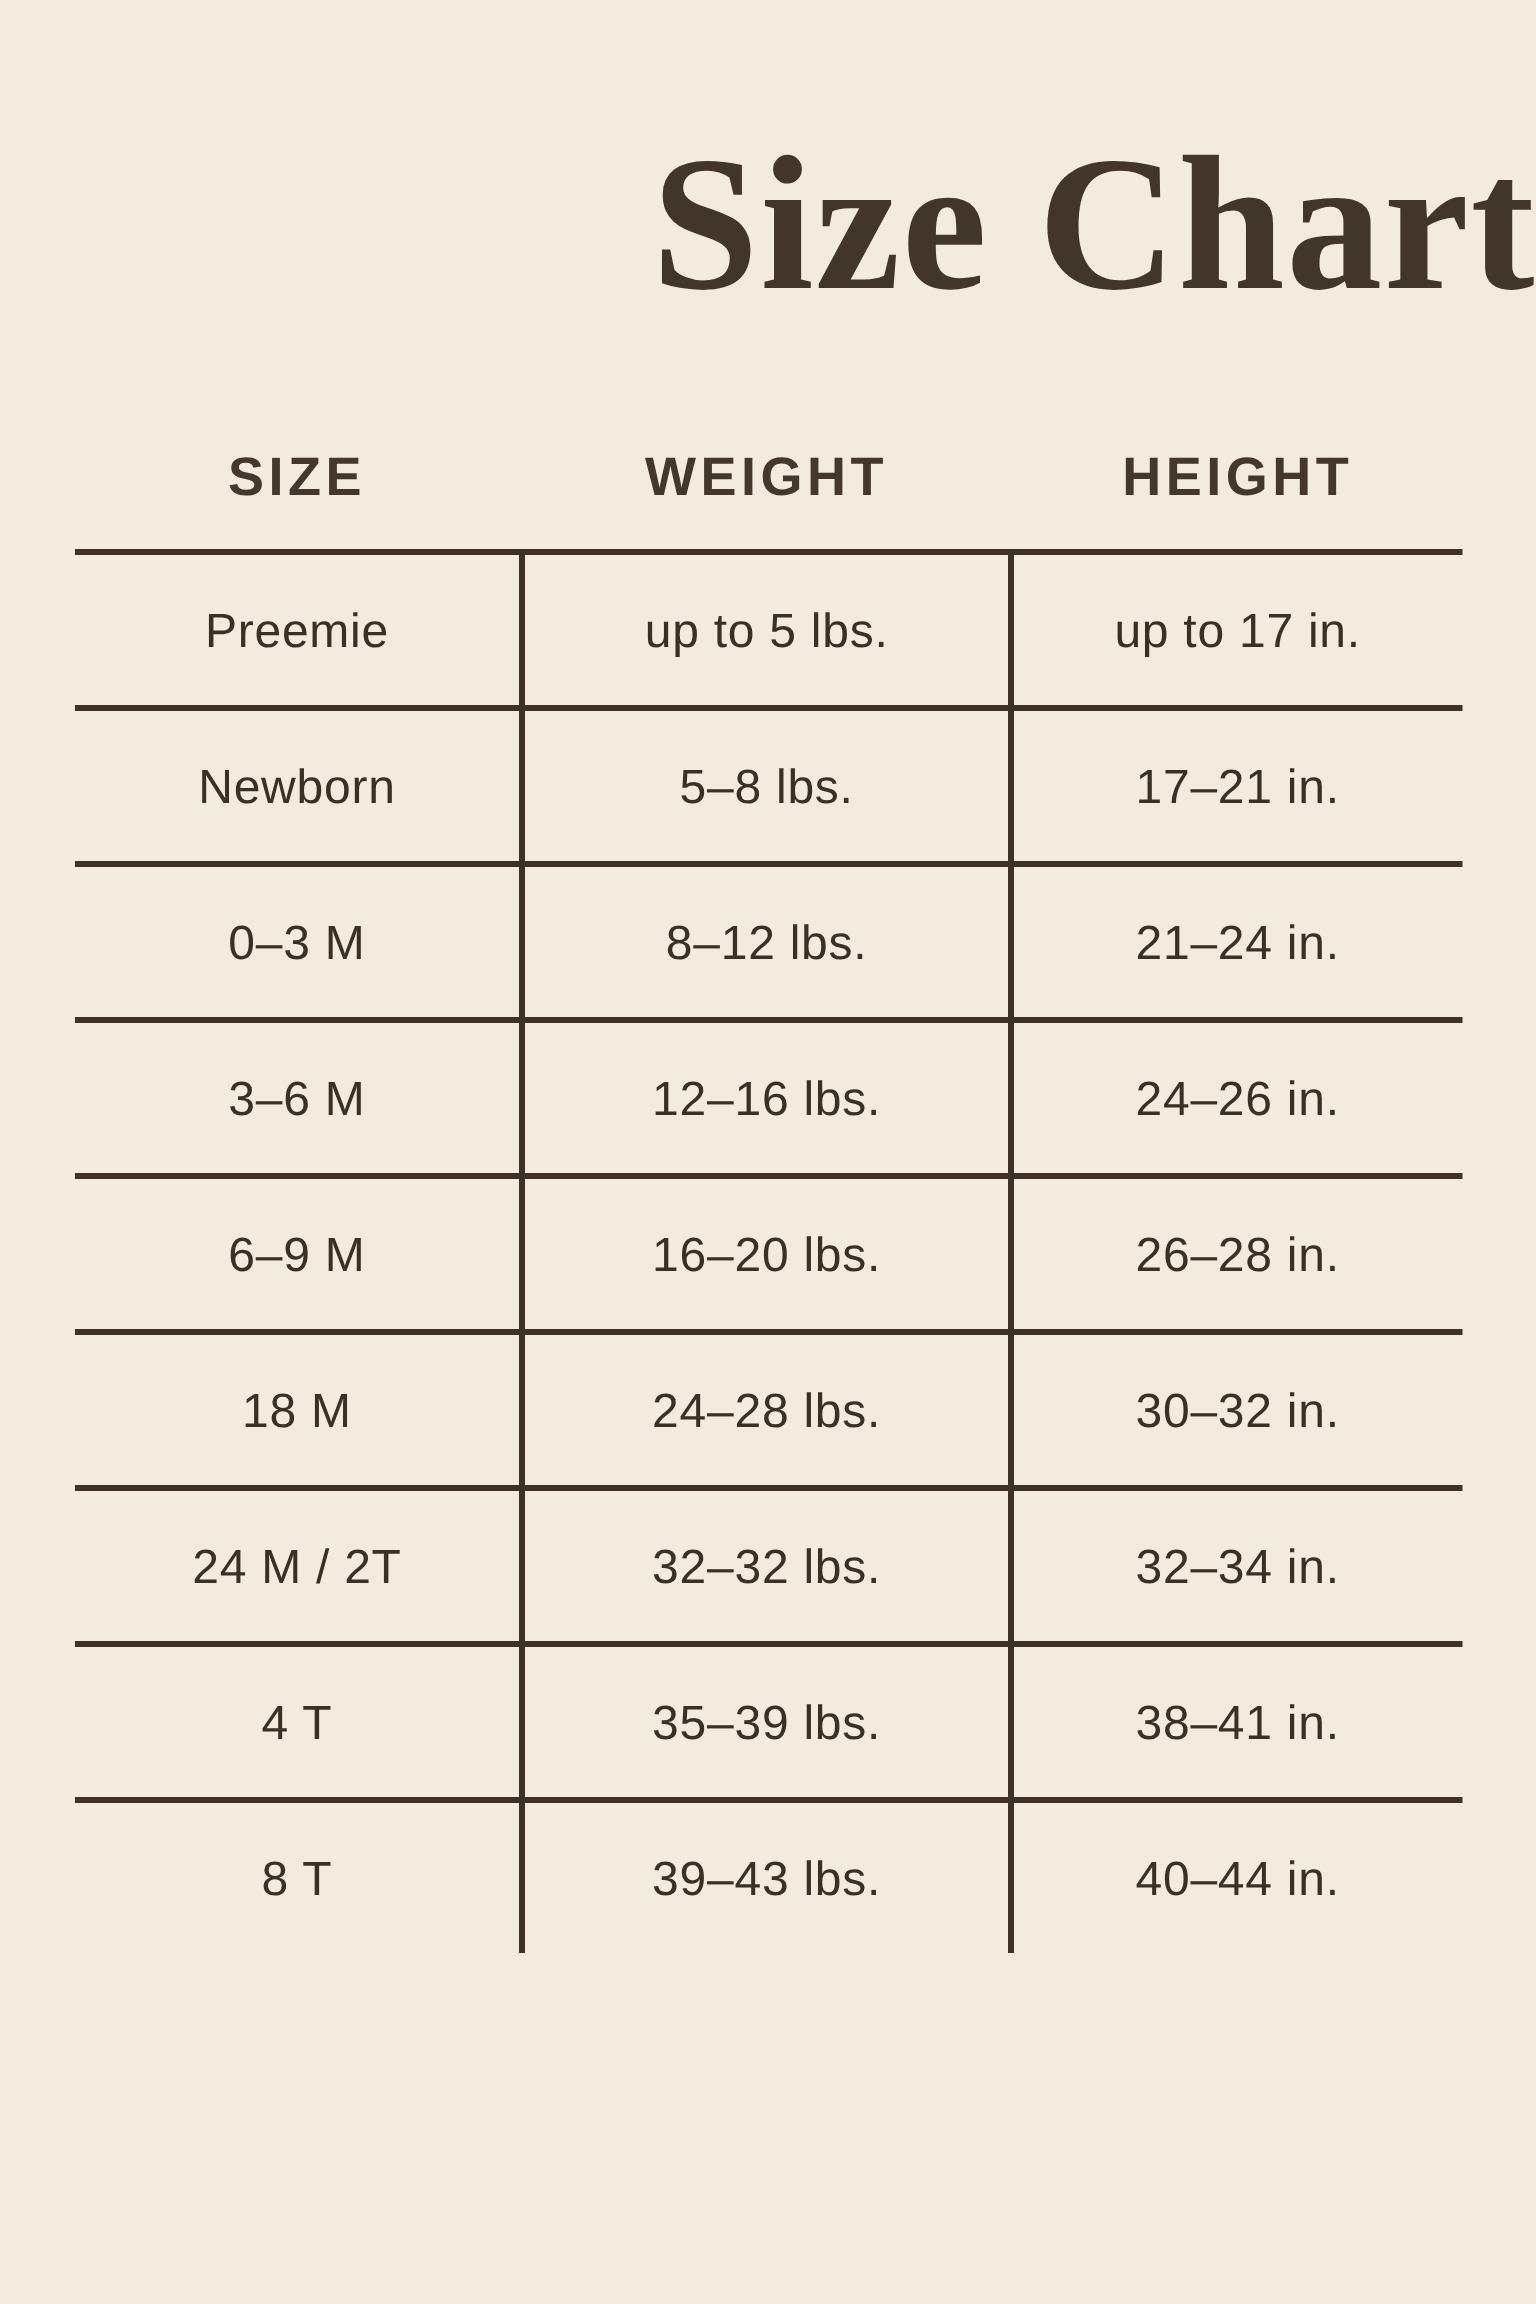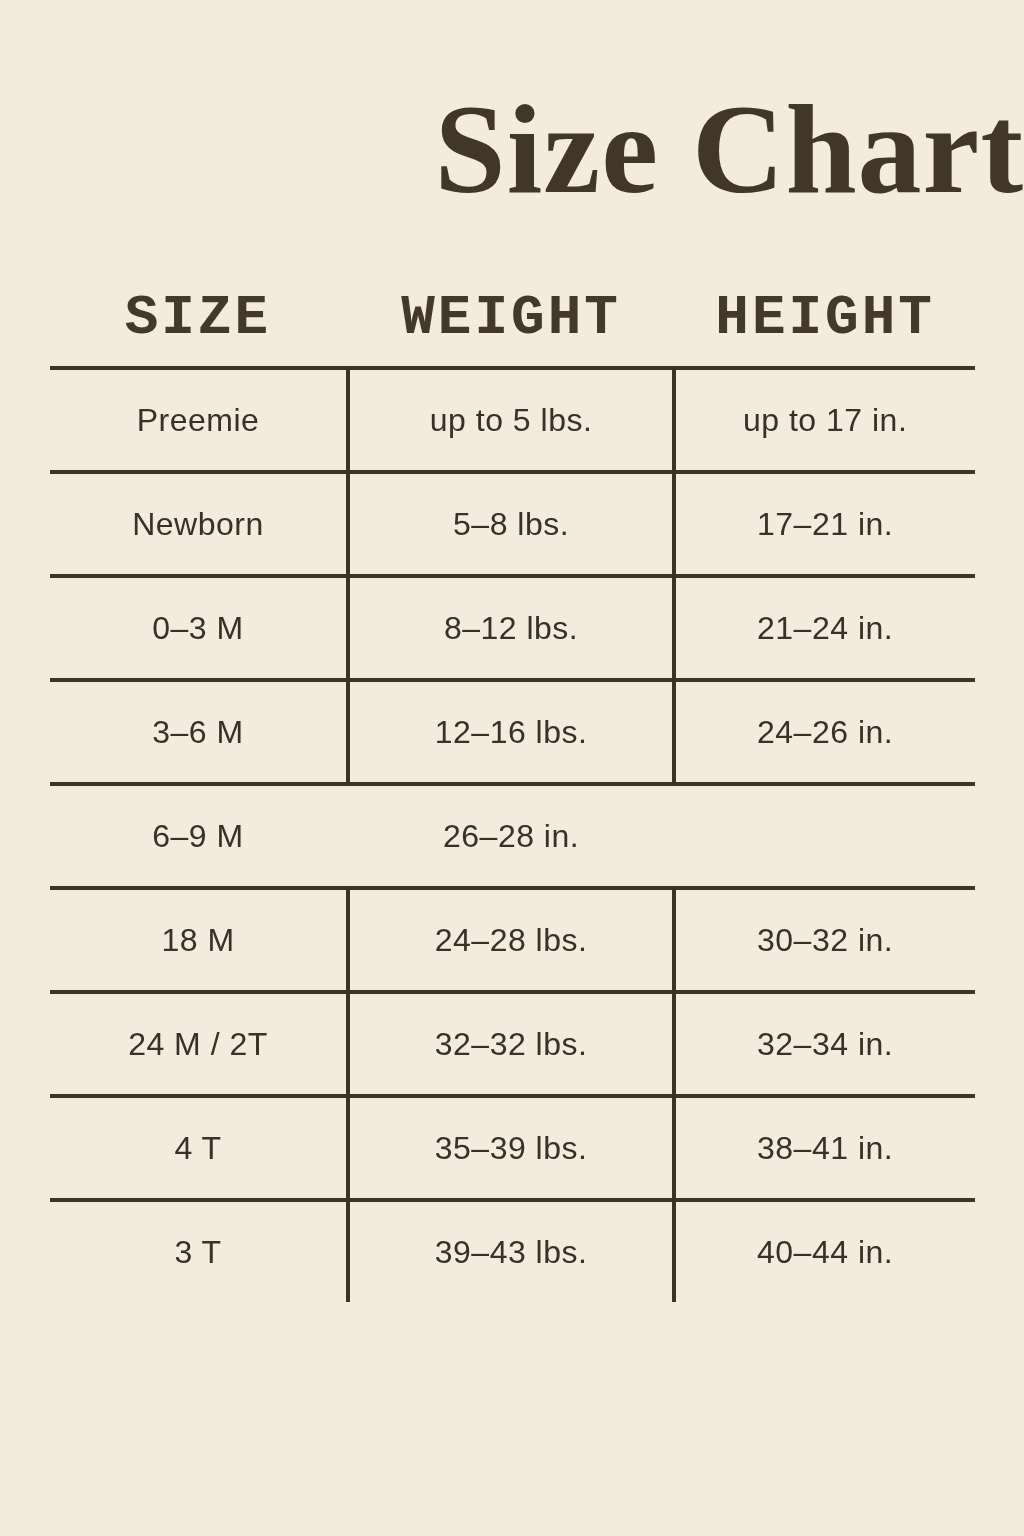--- a/index.html
+++ b/index.html
@@ -36,24 +36,23 @@
   .hrow {
     display: grid;
     grid-template-columns: 32.1% 35.6% 32.3%;
     height: 96px;
   }
   .hcell {
     display: flex;
     align-items: center;
     justify-content: center;
     font-weight: 700;
-    font-size: 56px;
+    font-size: 36px;
     letter-spacing: 3px;
     color: #43382b;
-    font-family: Liberation Mono, monospace;
   }
   .brow {
     display: grid;
     grid-template-columns: 32.1% 35.6% 32.3%;
     height: 100px;
     border-top: 4px solid #3e3226;
   }
   .bcell {
     display: flex;
     align-items: center;
@@ -101,20 +100,21 @@
     </div>
 
     <div class="brow">
       <div class="bcell">3–6 M</div>
       <div class="bcell mid">12–16 lbs.</div>
       <div class="bcell">24–26 in.</div>
     </div>
 
     <div class="brow">
       <div class="bcell">6–9 M</div>
+      <div class="bcell mid">16–20 lbs.</div>
       <div class="bcell">26–28 in.</div>
     </div>
 
 
     <div class="brow">
       <div class="bcell">18 M</div>
       <div class="bcell mid">24–28 lbs.</div>
       <div class="bcell">30–32 in.</div>
     </div>
 
@@ -125,19 +125,19 @@
     </div>
 
 
     <div class="brow">
       <div class="bcell">4 T</div>
       <div class="bcell mid">35–39 lbs.</div>
       <div class="bcell">38–41 in.</div>
     </div>
 
     <div class="brow">
-      <div class="bcell">3 T</div>
+      <div class="bcell">8 T</div>
       <div class="bcell mid">39–43 lbs.</div>
       <div class="bcell">40–44 in.</div>
     </div>
 
   </div>
 </div>
 
 </body></html>

